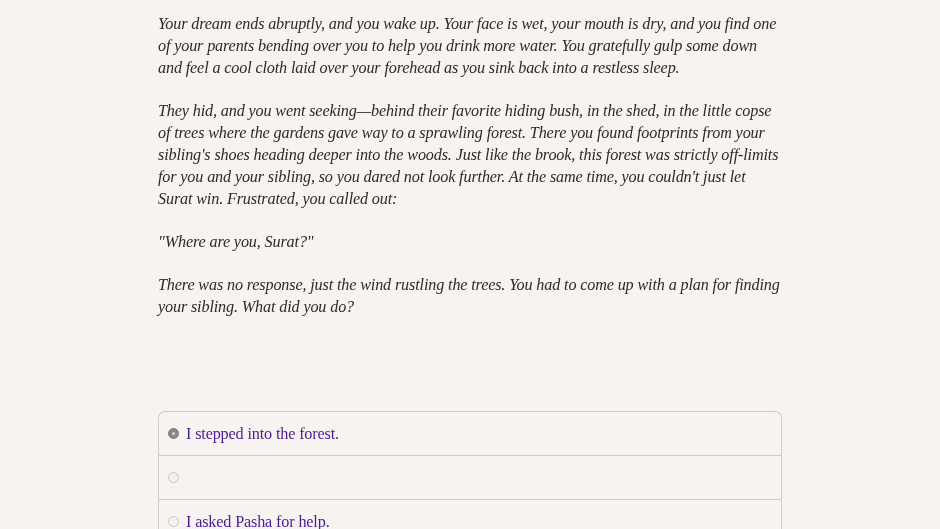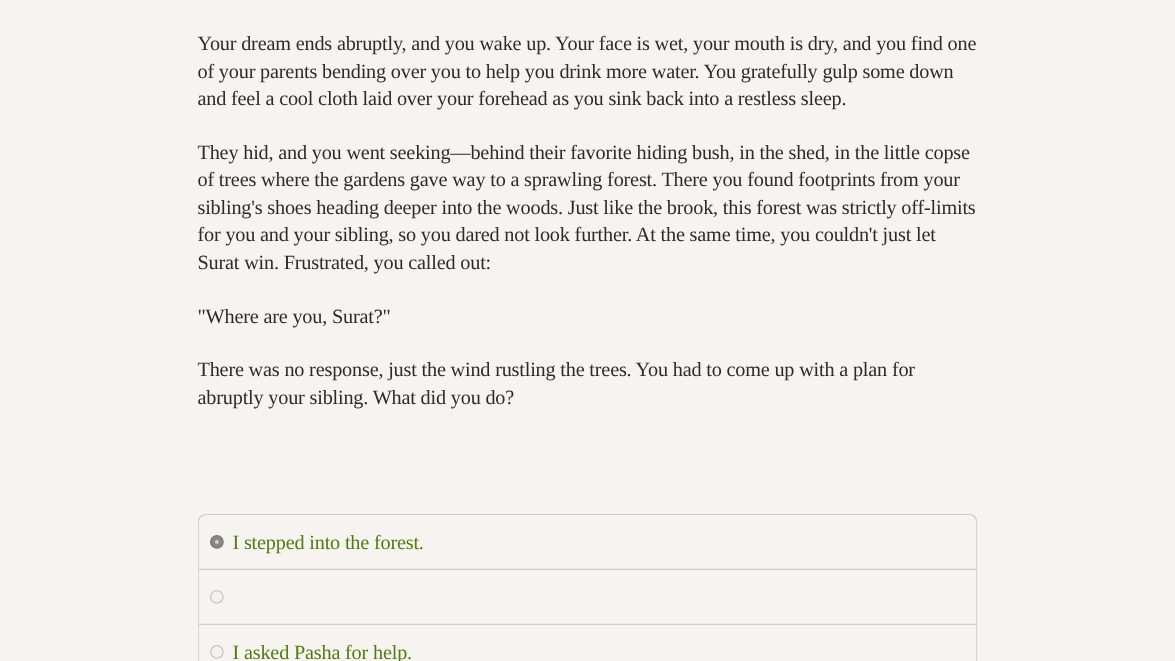--- a/index.html
+++ b/index.html
@@ -10,22 +10,23 @@
     overflow: hidden;
     background: #f7f3f0;
   }
   body {
     font-family: "Liberation Serif", "DejaVu Serif", serif;
     color: #2b2b2b;
   }
   .page {
     position: absolute;
     left: 158px;
-    top: 24px;
+    top: 13px;
     width: 624px;
+    font-style: italic;
   }
   .passage p {
     margin: 0 0 21px 0;
     font-size: 16.2px;
     line-height: 22px;
     letter-spacing: -0.15px;
   }
   .choices {
     position: absolute;
     left: 158px;
@@ -66,32 +67,32 @@
     position: absolute;
     left: 3px; top: 3px;
     width: 3px; height: 3px;
     border-radius: 50%;
     background: #d8d4d1;
   }
   .choice-label {
     font-size: 16.2px;
     line-height: 22px;
     letter-spacing: -0.15px;
-    color: #4d7c0f;
+    color: #4c1d95;
   }
 </style>
 </head>
 <body>
 
 <div class="page">
   <div class="passage">
     <p>Your dream ends abruptly, and you wake up. Your face is wet, your mouth is dry, and you find one of your parents bending over you to help you drink more water. You gratefully gulp some down and feel a cool cloth laid over your forehead as you sink back into a restless sleep.</p>
     <p>They hid, and you went seeking—behind their favorite hiding bush, in the shed, in the little copse of trees where the gardens gave way to a sprawling forest. There you found footprints from your sibling's shoes heading deeper into the woods. Just like the brook, this forest was strictly off-limits for you and your sibling, so you dared not look further. At the same time, you couldn't just let Surat win. Frustrated, you called out:</p>
     <p>"Where are you, Surat?"</p>
-    <p>There was no response, just the wind rustling the trees. You had to come up with a plan for abruptly your sibling. What did you do?</p>
+    <p>There was no response, just the wind rustling the trees. You had to come up with a plan for finding your sibling. What did you do?</p>
   </div>
 </div>
 
 <div class="choices">
   <div class="choice">
     <span class="radio checked"></span>
     <span class="choice-label">I stepped into the forest.</span>
   </div>
   <div class="choice">
     <span class="radio"></span>

